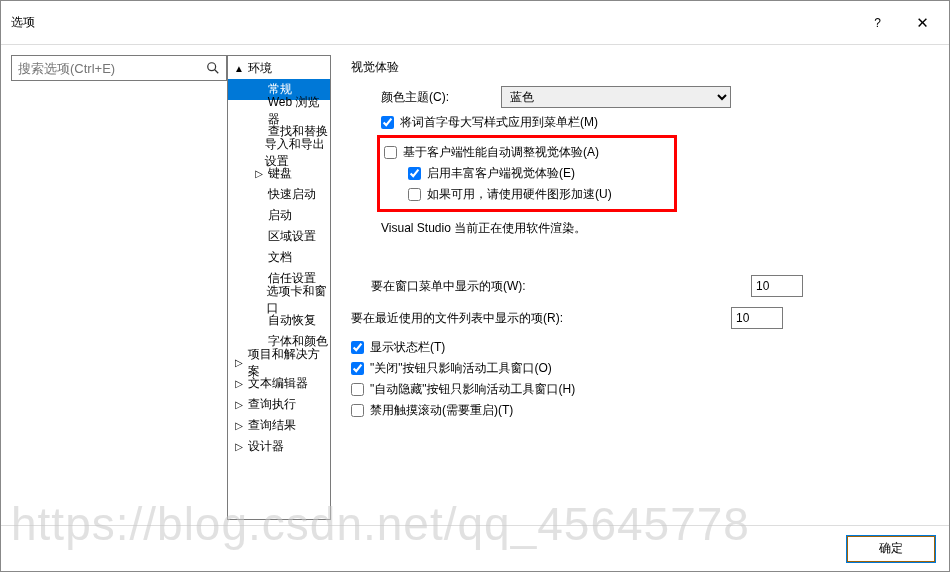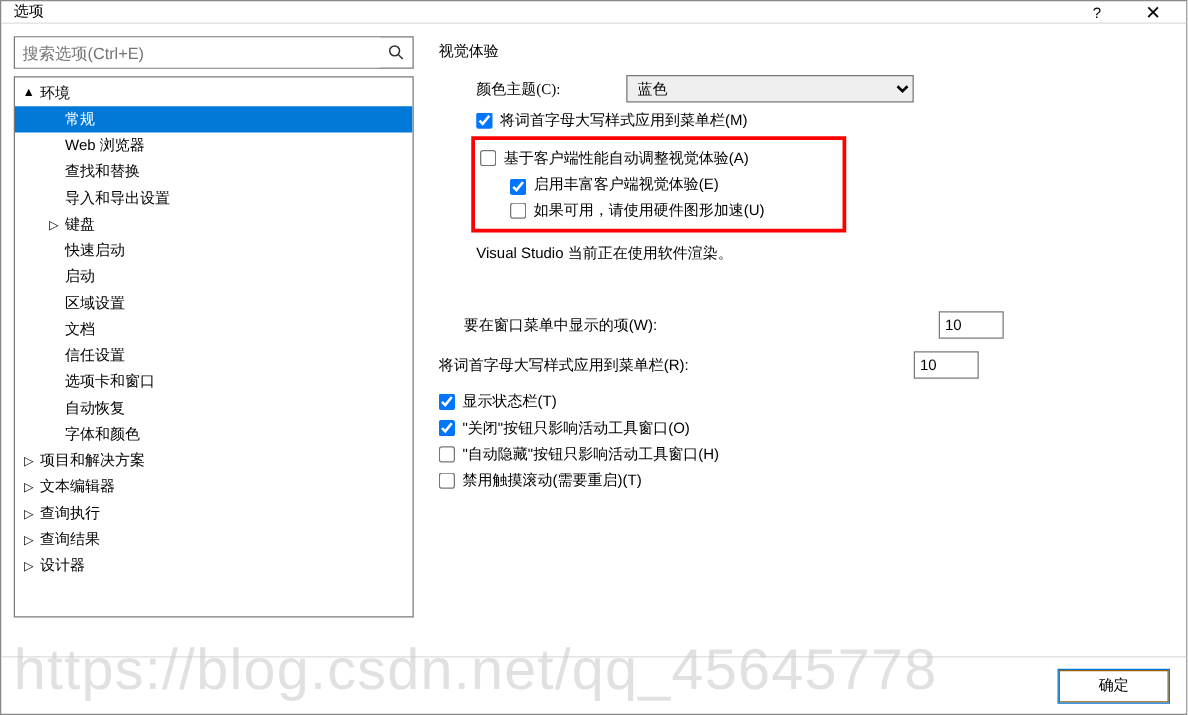--- a/index.html
+++ b/index.html
@@ -1,46 +1,46 @@
 <!DOCTYPE html>
 <html><head>
 <meta charset="utf-8">
 <style>
 * { box-sizing: border-box; font-family: "Microsoft YaHei", "Segoe UI", sans-serif; font-size: 12px; }
 body { margin: 0; background: #f0f0f0; }
 .dialog { width: 950px; height: 572px; background: #fff; border: 1px solid #888; position: relative; }
-.titlebar { height: 18px; display: flex; align-items: center; padding: 0 4px 0 10px; border-bottom: 1px solid #ddd; }
+.titlebar { height: 44px; display: flex; align-items: center; padding: 0 4px 0 10px; border-bottom: 1px solid #ddd; }
 .titlebar .title { flex: 1; font-size: 12px; }
 .titlebar .btn { width: 45px; height: 28px; display: flex; align-items: center; justify-content: center; font-family: "Segoe UI Symbol", sans-serif; font-size: 12px; }
 .titlebar .btn.close { font-size: 15px; }
 .body { display: flex; padding: 10px; height: 485px; }
-.left { width: 320px; display: flex; flex-direction: column; }
+.left { width: 320px; display: flex; flex-direction: row; }
 .searchbox { display: flex; border: 1px solid #7a7a7a; height: 26px; margin-bottom: 6px; }
 .searchbox input { flex: 1; border: none; padding: 0 6px; font-size: 13px; color: #666; outline: none; }
 .searchbox .mag { width: 26px; display: flex; align-items: center; justify-content: center; }
 .tree { flex: 1; border: 1px solid #7a7a7a; overflow-y: scroll; padding: 2px 0; }
 .tree-item { display: flex; align-items: center; height: 21px; padding-left: 4px; cursor: default; }
 .tree-item.selected { background: #0078d7; color: #fff; }
 .tree-item .arrow { width: 14px; text-align: center; font-size: 10px; }
 .tree-item .label { padding-left: 2px; }
 .right { flex: 1; padding: 0 8px 0 20px; }
 .group-label { margin: 4px 0 10px 0; }
 .row { display: flex; align-items: center; margin: 6px 0; }
-.row label { flex: 0 0 auto; font-family: Liberation Serif, serif; }
+.row label { flex: 0 0 auto; }
 select { width: 230px; height: 22px; border: 1px solid #7a7a7a; background: #efefef; padding-left: 4px; }
 .checkrow { display: flex; align-items: center; margin: 4px 0; }
 .checkrow input { margin: 0 6px 0 0; }
 .red-box { border: 3px solid #ff0000; padding: 2px 4px; margin: 4px 0 8px -4px; width: 300px; }
 .numinput { width: 52px; height: 22px; border: 1px solid #7a7a7a; padding: 0 4px; }
 .wide-row { display: flex; align-items: center; margin: 18px 0 8px 0; }
 .wide-row .lbl { flex: 0 0 380px; }
 .footer { position: absolute; bottom: 0; left: 0; right: 0; height: 46px; border-top: 1px solid #ddd; display: flex; justify-content: flex-end; align-items: center; padding-right: 14px; gap: 10px; }
 .footer button { width: 88px; height: 26px; border: 1px solid #7a7a7a; background: #fff; }
 .footer button.primary { border: 1px solid #a16207; outline: 1px solid #0078d7; }
-.watermark { position: absolute; bottom: 9px; left: 10px; right: 0; font-size: 46px; color: rgba(200,200,200,0.55); letter-spacing: 1px; font-family: Arial, sans-serif; white-space: nowrap; overflow: hidden; pointer-events: none; }
+.watermark { position: absolute; bottom: 20px; left: 10px; right: 0; font-size: 46px; color: rgba(200,200,200,0.55); letter-spacing: 1px; font-family: Arial, sans-serif; white-space: nowrap; overflow: hidden; pointer-events: none; }
 .status-text { margin: 8px 0 6px 30px; }
 ::-webkit-scrollbar { width: 17px; }
 ::-webkit-scrollbar-track { background: #f0f0f0; }
 ::-webkit-scrollbar-thumb { background: #cdcdcd; }
 </style>
 </head>
 <body>
 
 <div class="dialog">
   <div class="titlebar">
@@ -149,38 +149,38 @@
       <div class="checkrow" style="margin-left:30px;">
         <input type="checkbox" checked="" style="">
         <span>将词首字母大写样式应用到菜单栏(M)</span>
       </div>
 
       <div class="red-box" style="margin-left:26px;">
         <div class="checkrow">
           <input type="checkbox" style="">
           <span>基于客户端性能自动调整视觉体验(A)</span>
         </div>
-        <div class="checkrow" style="margin-left:24px;align-items:flex-end;">
+        <div class="checkrow" style="margin-left:24px;">
           <input type="checkbox" checked="" style="">
           <span>启用丰富客户端视觉体验(E)</span>
         </div>
         <div class="checkrow" style="margin-left:24px;">
           <input type="checkbox" style="">
           <span>如果可用，请使用硬件图形加速(U)</span>
         </div>
       </div>
 
       <div class="status-text">Visual Studio 当前正在使用软件渲染。</div>
 
       <div class="wide-row" style="margin-top:38px;margin-left:20px;">
         <span class="lbl">要在窗口菜单中显示的项(W):</span>
         <input class="numinput" value="10" style="">
       </div>
       <div class="wide-row" style="margin-top:10px;">
-        <span class="lbl">将词首字母大写样式应用到菜单栏(R):</span>
+        <span class="lbl">要在最近使用的文件列表中显示的项(R):</span>
         <input class="numinput" value="10" style="">
       </div>
 
       <div class="checkrow" style="margin-top:10px;">
         <input type="checkbox" checked="" style="">
         <span>显示状态栏(T)</span>
       </div>
       <div class="checkrow">
         <input type="checkbox" checked="" style="">
         <span>"关闭"按钮只影响活动工具窗口(O)</span>

